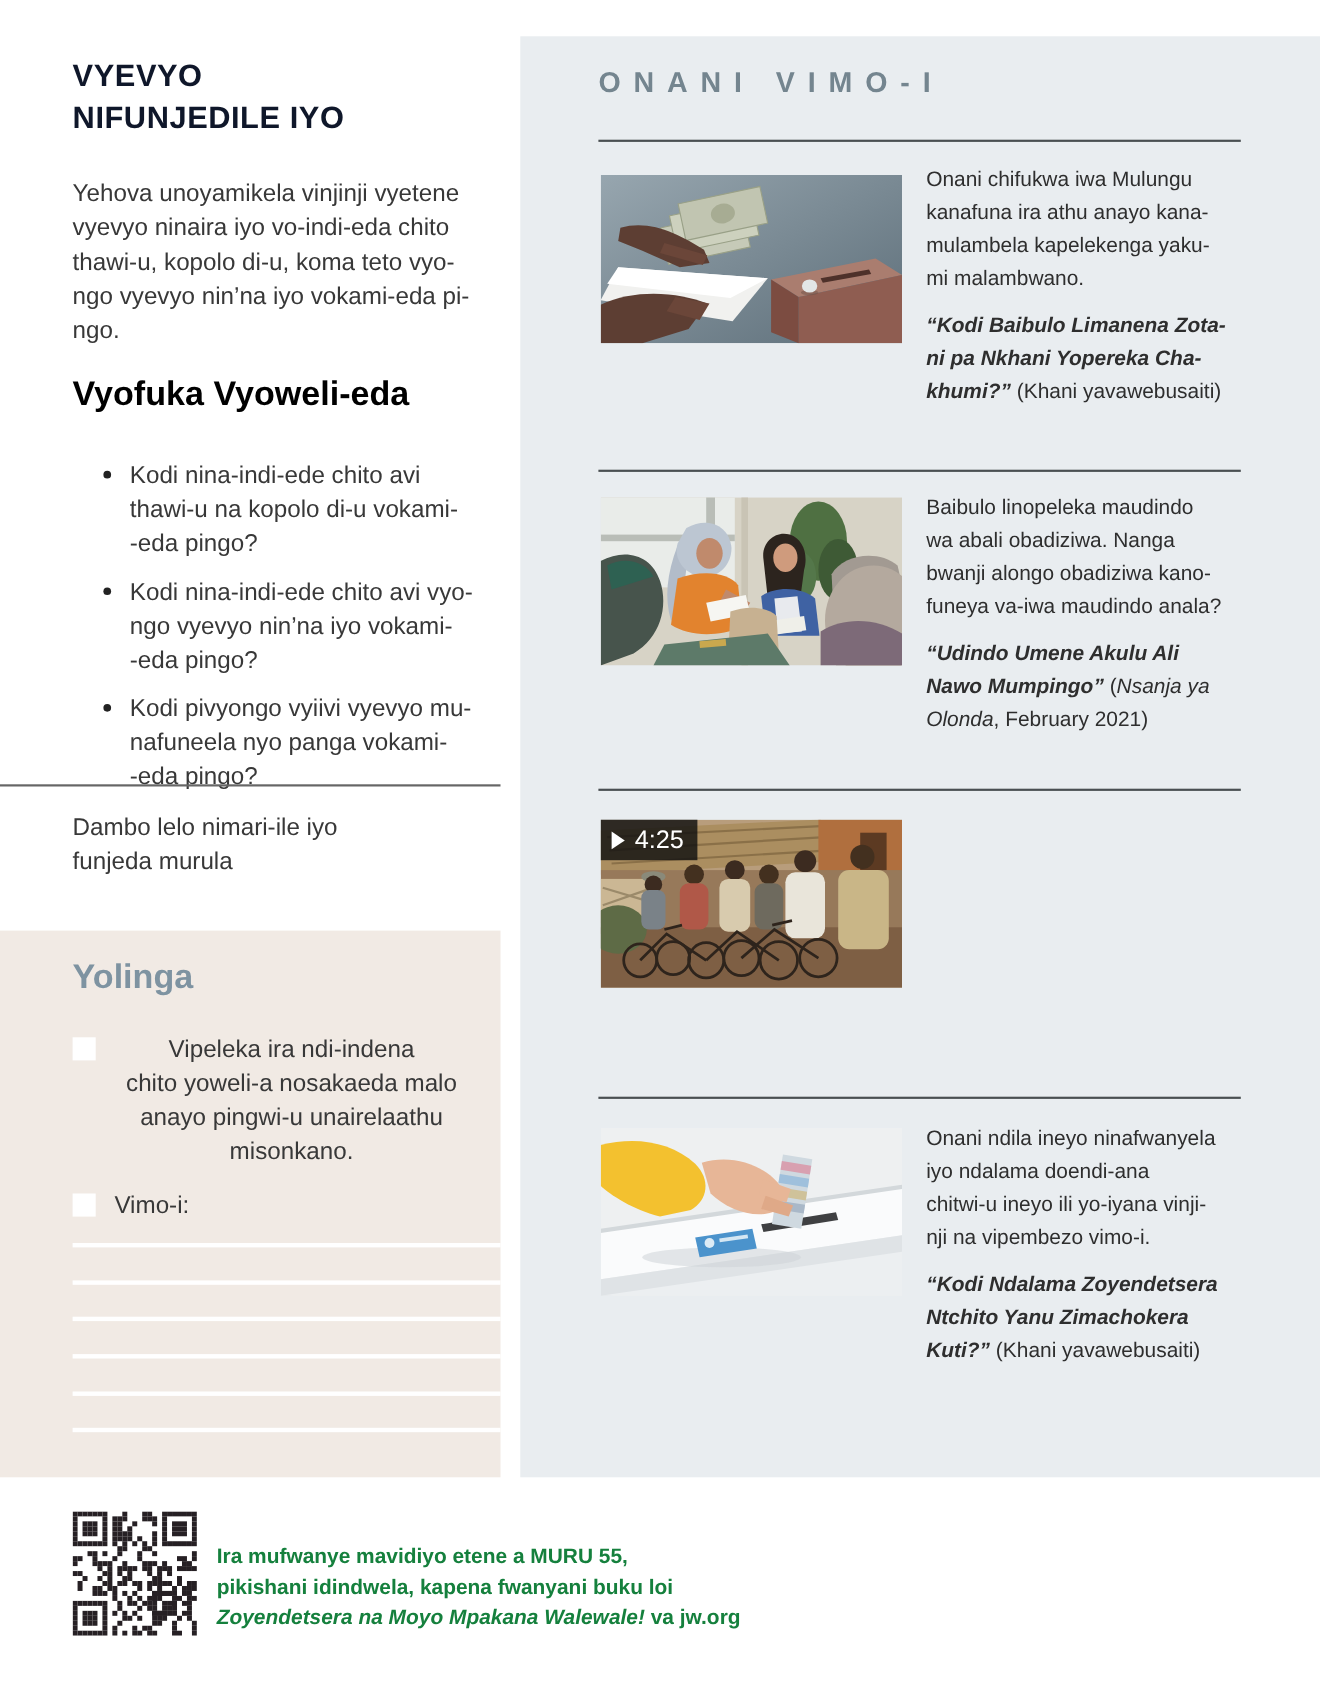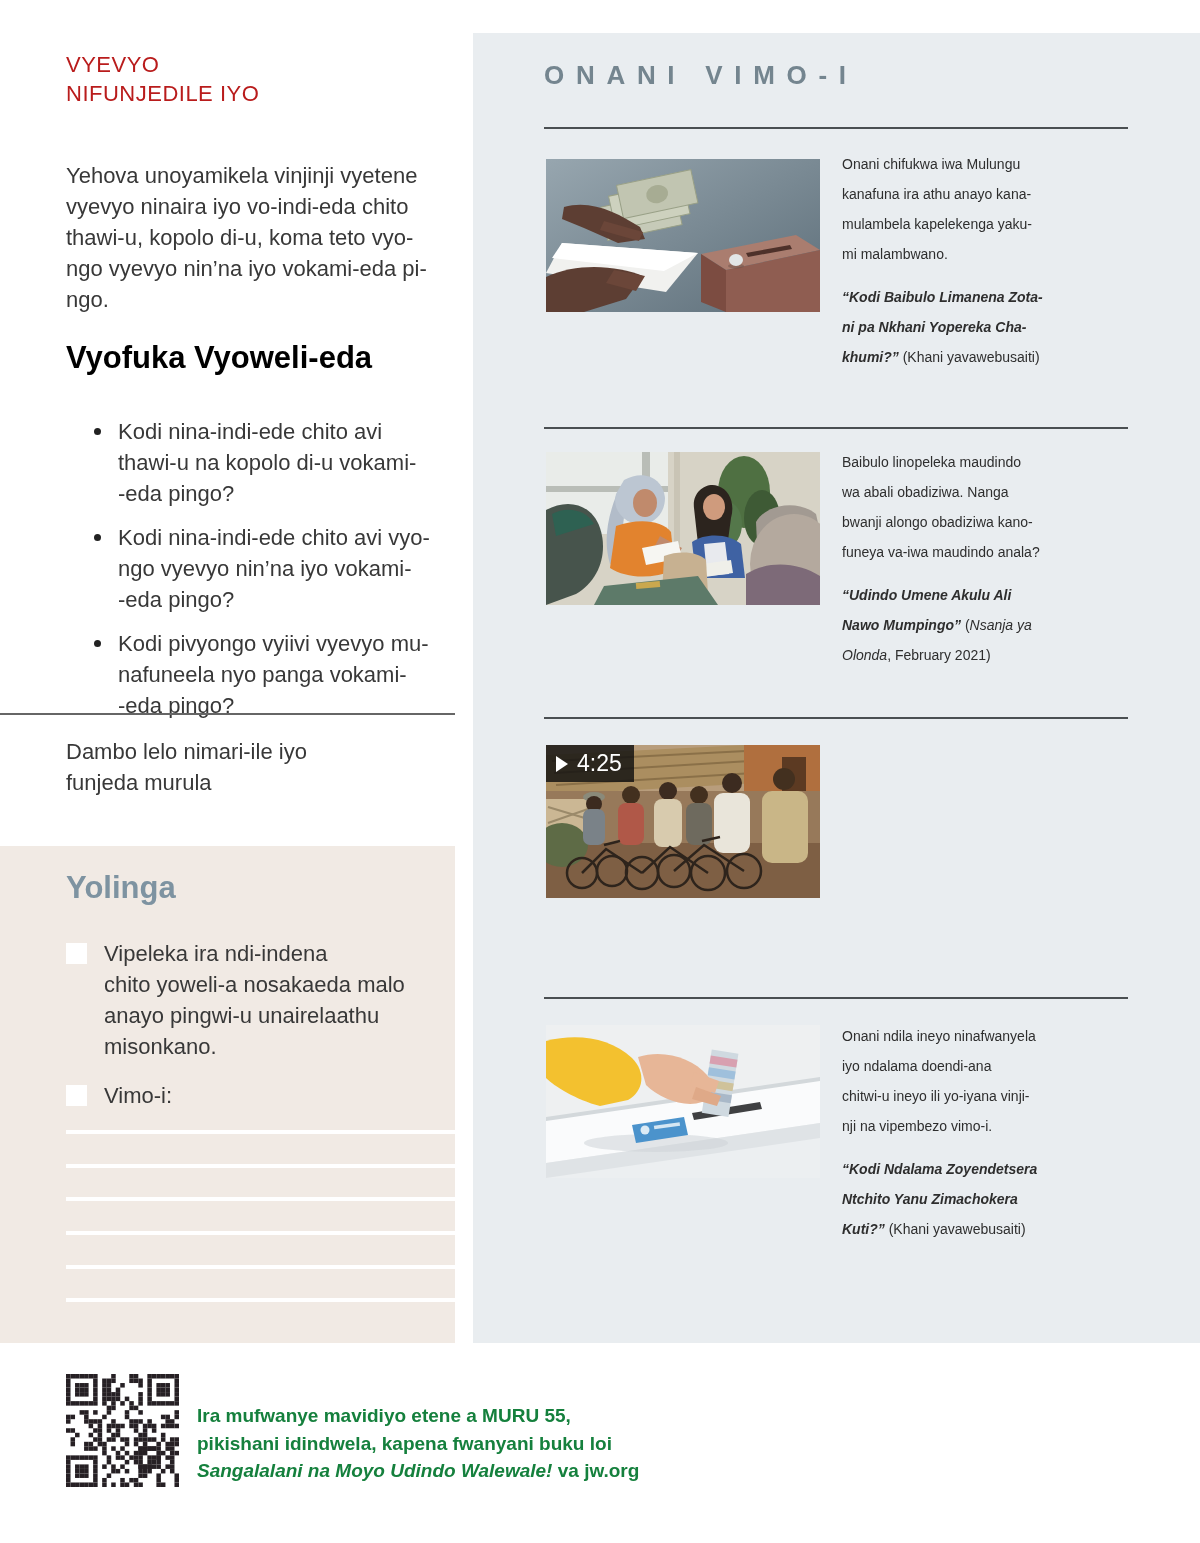--- a/index.html
+++ b/index.html
@@ -1,54 +1,54 @@
 <!DOCTYPE html>
 <html><head>
 <meta charset="utf-8">
 <style>
   html,body{margin:0;padding:0;background:#ffffff;}
   .page{position:relative;width:1200px;height:1543px;background:#ffffff;overflow:hidden;
         font-family:"Liberation Sans", sans-serif;color:#383838;}
   .pre{white-space:pre-line;}
 
   
-  .title{position:absolute;left:66px;top:50px;font-size:22px;line-height:1.34;font-weight:400;
-         color:#b91c1c;letter-spacing:.5px;margin:0;}
+  .title{position:absolute;left:66px;top:50px;font-size:28px;line-height:1.34;font-weight:700;
+         color:#0f172a;letter-spacing:.5px;margin:0;}
   .intro{position:absolute;left:66px;top:160px;width:400px;font-size:22px;line-height:31px;margin:0;}
   .subhead{position:absolute;left:66px;top:340px;font-size:31px;font-weight:700;color:#000000;margin:0;}
   .bullets{position:absolute;left:94px;top:416px;width:366px;margin:0;padding:0;list-style:none;
            font-size:22px;line-height:31px;}
   .bullets li{position:relative;padding-left:24px;margin-bottom:13px;}
   .bullets li .dot{position:absolute;left:0;top:12px;width:7px;height:7px;border-radius:50%;background:#222;}
   .divider-left{position:absolute;left:0;top:713px;width:455px;height:2px;background:#666;}
   .note{position:absolute;left:66px;top:736px;width:400px;font-size:22px;line-height:31px;margin:0;}
 
   .goals{position:absolute;left:0;top:846px;width:455px;height:497px;background:#f1eae4;}
   .goals h2{position:absolute;left:66px;top:24px;font-size:31px;font-weight:700;color:#7e93a1;margin:0;}
   .goal-item{position:absolute;left:66px;width:360px;font-size:22px;line-height:31px;}
   .goal-item .checkbox{position:absolute;left:0;top:5px;width:21px;height:21px;background:#ffffff;}
   .goal-item .gtext{display:block;padding-left:38px;}
-  .gi1{top:92px;} .gi2{top:234px;}
+  .gi1{top:92px;text-align:center;} .gi2{top:234px;}
   .writing-line{position:absolute;left:66px;width:389px;height:4px;background:#ffffff;}
 
   .qr{position:absolute;left:66px;top:1374px;width:113px;height:113px;}
   .footer{position:absolute;left:197px;top:1402px;width:640px;font-size:19px;line-height:27.5px;
           color:#15803d;font-weight:700;margin:0;}
   .footer i{font-style:italic;}
 
   
   .panel{position:absolute;left:473px;top:33px;width:727px;height:1310px;background:#e9edf0;padding-left:35px;}
   .panel-head{position:absolute;left:71px;top:27px;font-size:26px;font-weight:700;color:#74858f;
               letter-spacing:.45em;margin:0;}
   .hr{position:absolute;left:71px;width:584px;height:2px;background:#4a4f52;}
   .hr1{top:94px;} .hr2{top:394px;} .hr3{top:684px;} .hr4{top:964px;}
   .thumb{position:absolute;left:73px;width:274px;height:199px;overflow:hidden;}
   .t1{top:126px;} .t2{top:419px;} .t3{top:712px;} .t4{top:992px;}
   .thumb svg{display:block;width:274px;height:153px;}
-  .stext{position:absolute;left:369px;width:345px;font-size:14px;line-height:30px;color:#2e2e2e;}
+  .stext{position:absolute;left:369px;width:345px;font-size:19px;line-height:30px;color:#2e2e2e;}
   .s1{top:116px;} .s2{top:414px;} .s3{top:707px;} .s4{top:988px;}
   .stext p{margin:0;}
   .stext .ref{margin-top:13px;}
   .bi{font-weight:700;font-style:italic;}
   .it{font-style:italic;}
 
   .badge{position:absolute;left:0;top:0;height:37px;padding:0 12px 0 10px;background:rgba(16,16,16,.82);
          display:flex;align-items:center;gap:9px;}
   .play{width:0;height:0;border-left:12px solid #ffffff;border-top:8px solid transparent;
         border-bottom:8px solid transparent;}
@@ -416,21 +416,21 @@
         <rect x="72.32" y="90.40" width="4.52" height="4.52" fill="#262024"></rect>
         <rect x="76.84" y="90.40" width="4.52" height="4.52" fill="#262024"></rect>
         <rect x="81.36" y="90.40" width="4.52" height="4.52" fill="#262024"></rect>
         <rect x="85.88" y="90.40" width="4.52" height="4.52" fill="#262024"></rect>
         <rect x="90.40" y="90.40" width="4.52" height="4.52" fill="#262024"></rect>
       </svg></div>
 
   <p class="footer">
     <span>Ira mufwanye mavidiyo etene a MURU 55,</span><br>
     <span>pikishani idindwela, kapena fwanyani buku loi</span><br>
-    <span><i>Sangalalani na Moyo Udindo Walewale!</i><span> va jw.org</span></span>
+    <span><i>Zoyendetsera na Moyo Mpakana Walewale!</i><span> va jw.org</span></span>
   </p>
 
   <section class="panel">
     <h2 class="panel-head">ONANI VIMO-I</h2>
 
     <div class="hr hr1"></div>
     <div class="hr hr2"></div>
     <div class="hr hr3"></div>
     <div class="hr hr4"></div>
 

